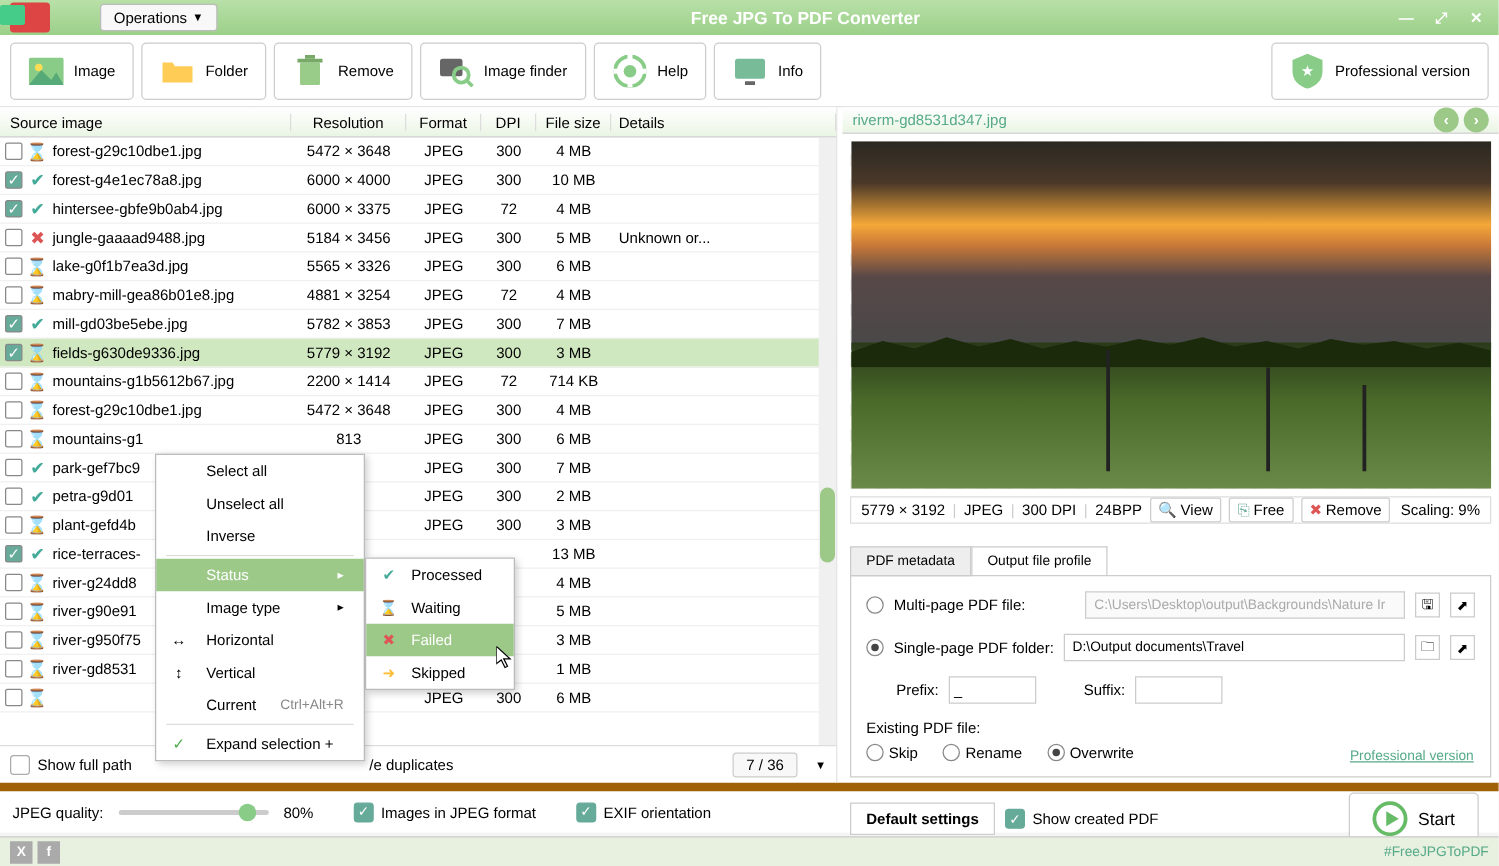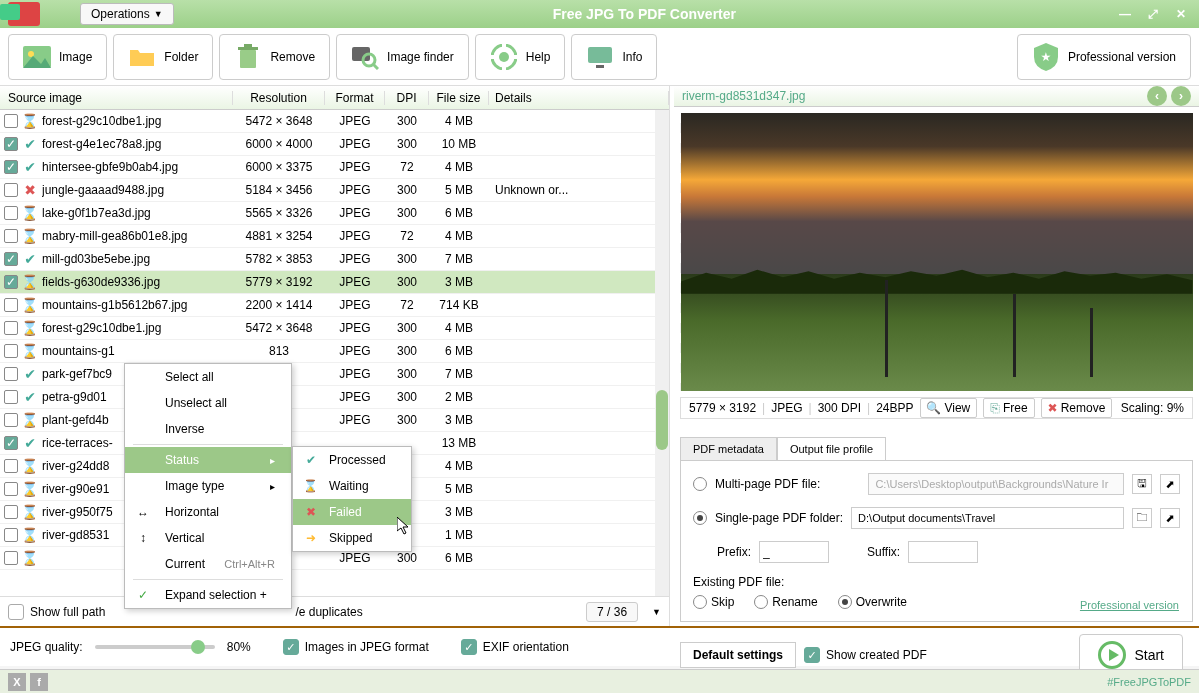--- a/index.html
+++ b/index.html
@@ -66,21 +66,21 @@
 .sub-menu { position: absolute; background: #fff; border: 1px solid #bbb; box-shadow: 2px 2px 6px rgba(0,0,0,0.2); z-index: 101; }
 .sub-item { padding: 6px 20px 6px 36px; cursor: pointer; display: flex; align-items: center; height: 26px; position: relative; }
 .sub-item:hover, .sub-item.hover { background: #9cc888; color: #fff; }
 .sub-icon { position: absolute; left: 10px; width: 16px; display: flex; align-items: center; justify-content: center; }
 
 
 .left-footer { border-top: 1px solid #ddd; padding: 6px 8px; display: flex; align-items: center; gap: 10px; height: 30px; }
 .page-info { margin-left: auto; border: 1px solid #ccc; padding: 2px 10px; border-radius: 3px; background: #f8f8f8; }
 
 
-.quality-bar { border-top: 2px solid #a16207; padding: 10px; display: flex; align-items: center; gap: 12px; height: 40px; background: #fff; }
+.quality-bar { border-top: 7px solid #a16207; padding: 10px; display: flex; align-items: center; gap: 12px; height: 40px; background: #fff; }
 .slider { width: 120px; height: 4px; background: #ccc; position: relative; border-radius: 2px; }
 .slider-thumb { position: absolute; width: 14px; height: 14px; background: #8c8; border-radius: 50%; top: -5px; }
 
 
 .preview-header { height: 22px; background: linear-gradient(#fff, #eaf5e4); border-bottom: 1px solid #ccc; display: flex; align-items: center; padding: 0 8px; color: #5a8; }
 .nav-arrow { width: 20px; height: 20px; border-radius: 50%; background: #9cc888; color: #fff; display: flex; align-items: center; justify-content: center; cursor: pointer; font-weight: bold; }
 .preview-img { height: 288px; margin: 6px; background: repeating-conic-gradient(#eee 0% 25%, #fff 0% 50%) 0 0/20px 20px; display: flex; align-items: center; justify-content: center; position: relative; }
 .sky-img { width: 512px; height: 278px; position: relative; overflow: hidden; }
 .sky-top { position: absolute; top: 0; left: 0; right: 0; height: 60%; background: linear-gradient(180deg, #2a2822 0%, #4a3828 20%, #f5a838 40%, #c87838 50%, #584848 65%, #484848 100%); }
 .sky-bot { position: absolute; bottom: 0; left: 0; right: 0; height: 42%; background: linear-gradient(180deg, #2a3a1a 0%, #4a6a2a 40%, #6a8a4a 100%); }

